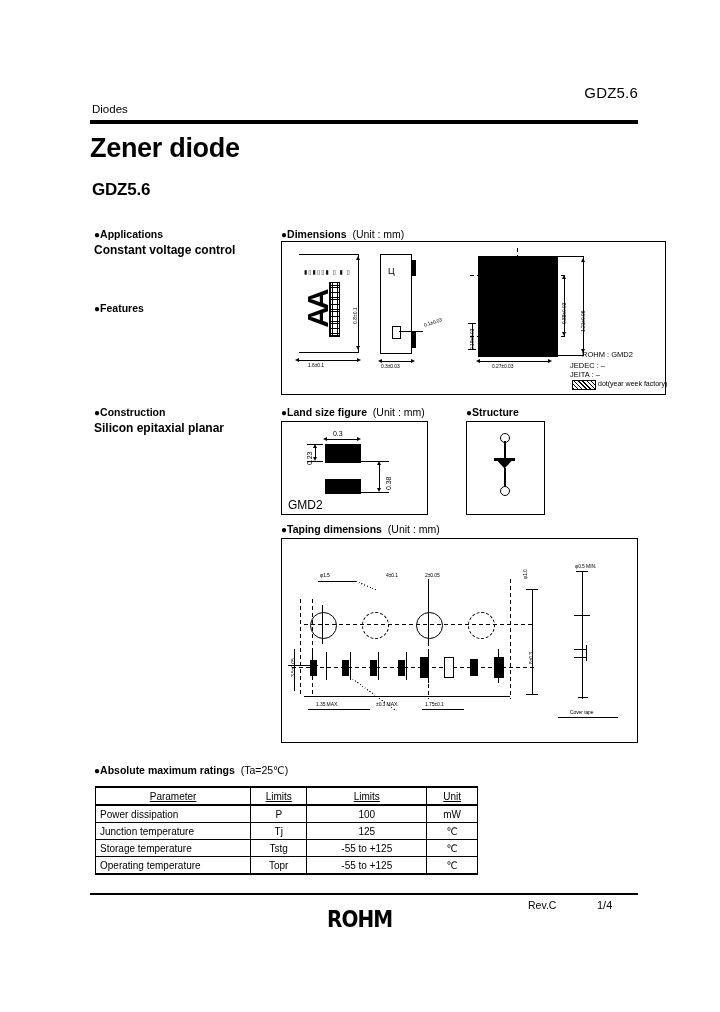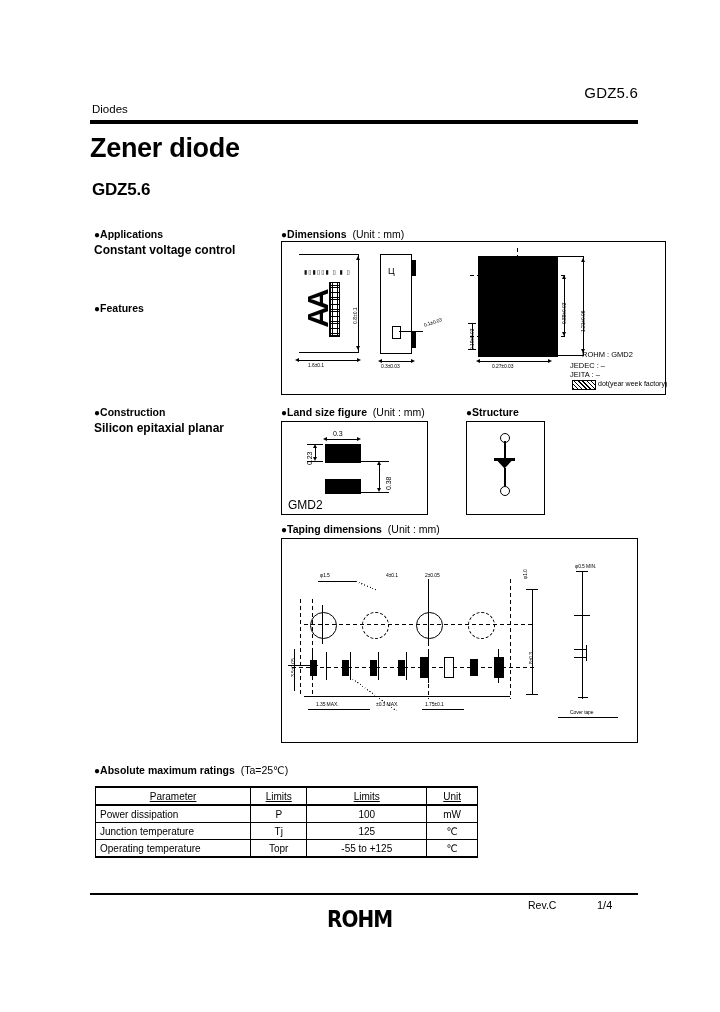--- a/index.html
+++ b/index.html
@@ -334,20 +334,26 @@
         <td class="c">100</td>
         <td class="c">mW</td>
       </tr>
       <tr>
         <td class="p">Junction temperature</td>
         <td class="c">Tj</td>
         <td class="c">125</td>
         <td class="c">℃</td>
       </tr>
       <tr>
+        <td class="p">Storage temperature</td>
+        <td class="c">Tstg</td>
+        <td class="c">-55 to +125</td>
+        <td class="c">℃</td>
+      </tr>
+      <tr>
         <td class="p amr-bot">Operating temperature</td>
         <td class="c amr-bot">Topr</td>
         <td class="c amr-bot">-55 to +125</td>
         <td class="c amr-bot">℃</td>
       </tr>
     </tbody>
   </table>
 
   <div class="ft-rule"></div>
   <div class="ft-rev">Rev.C</div>

